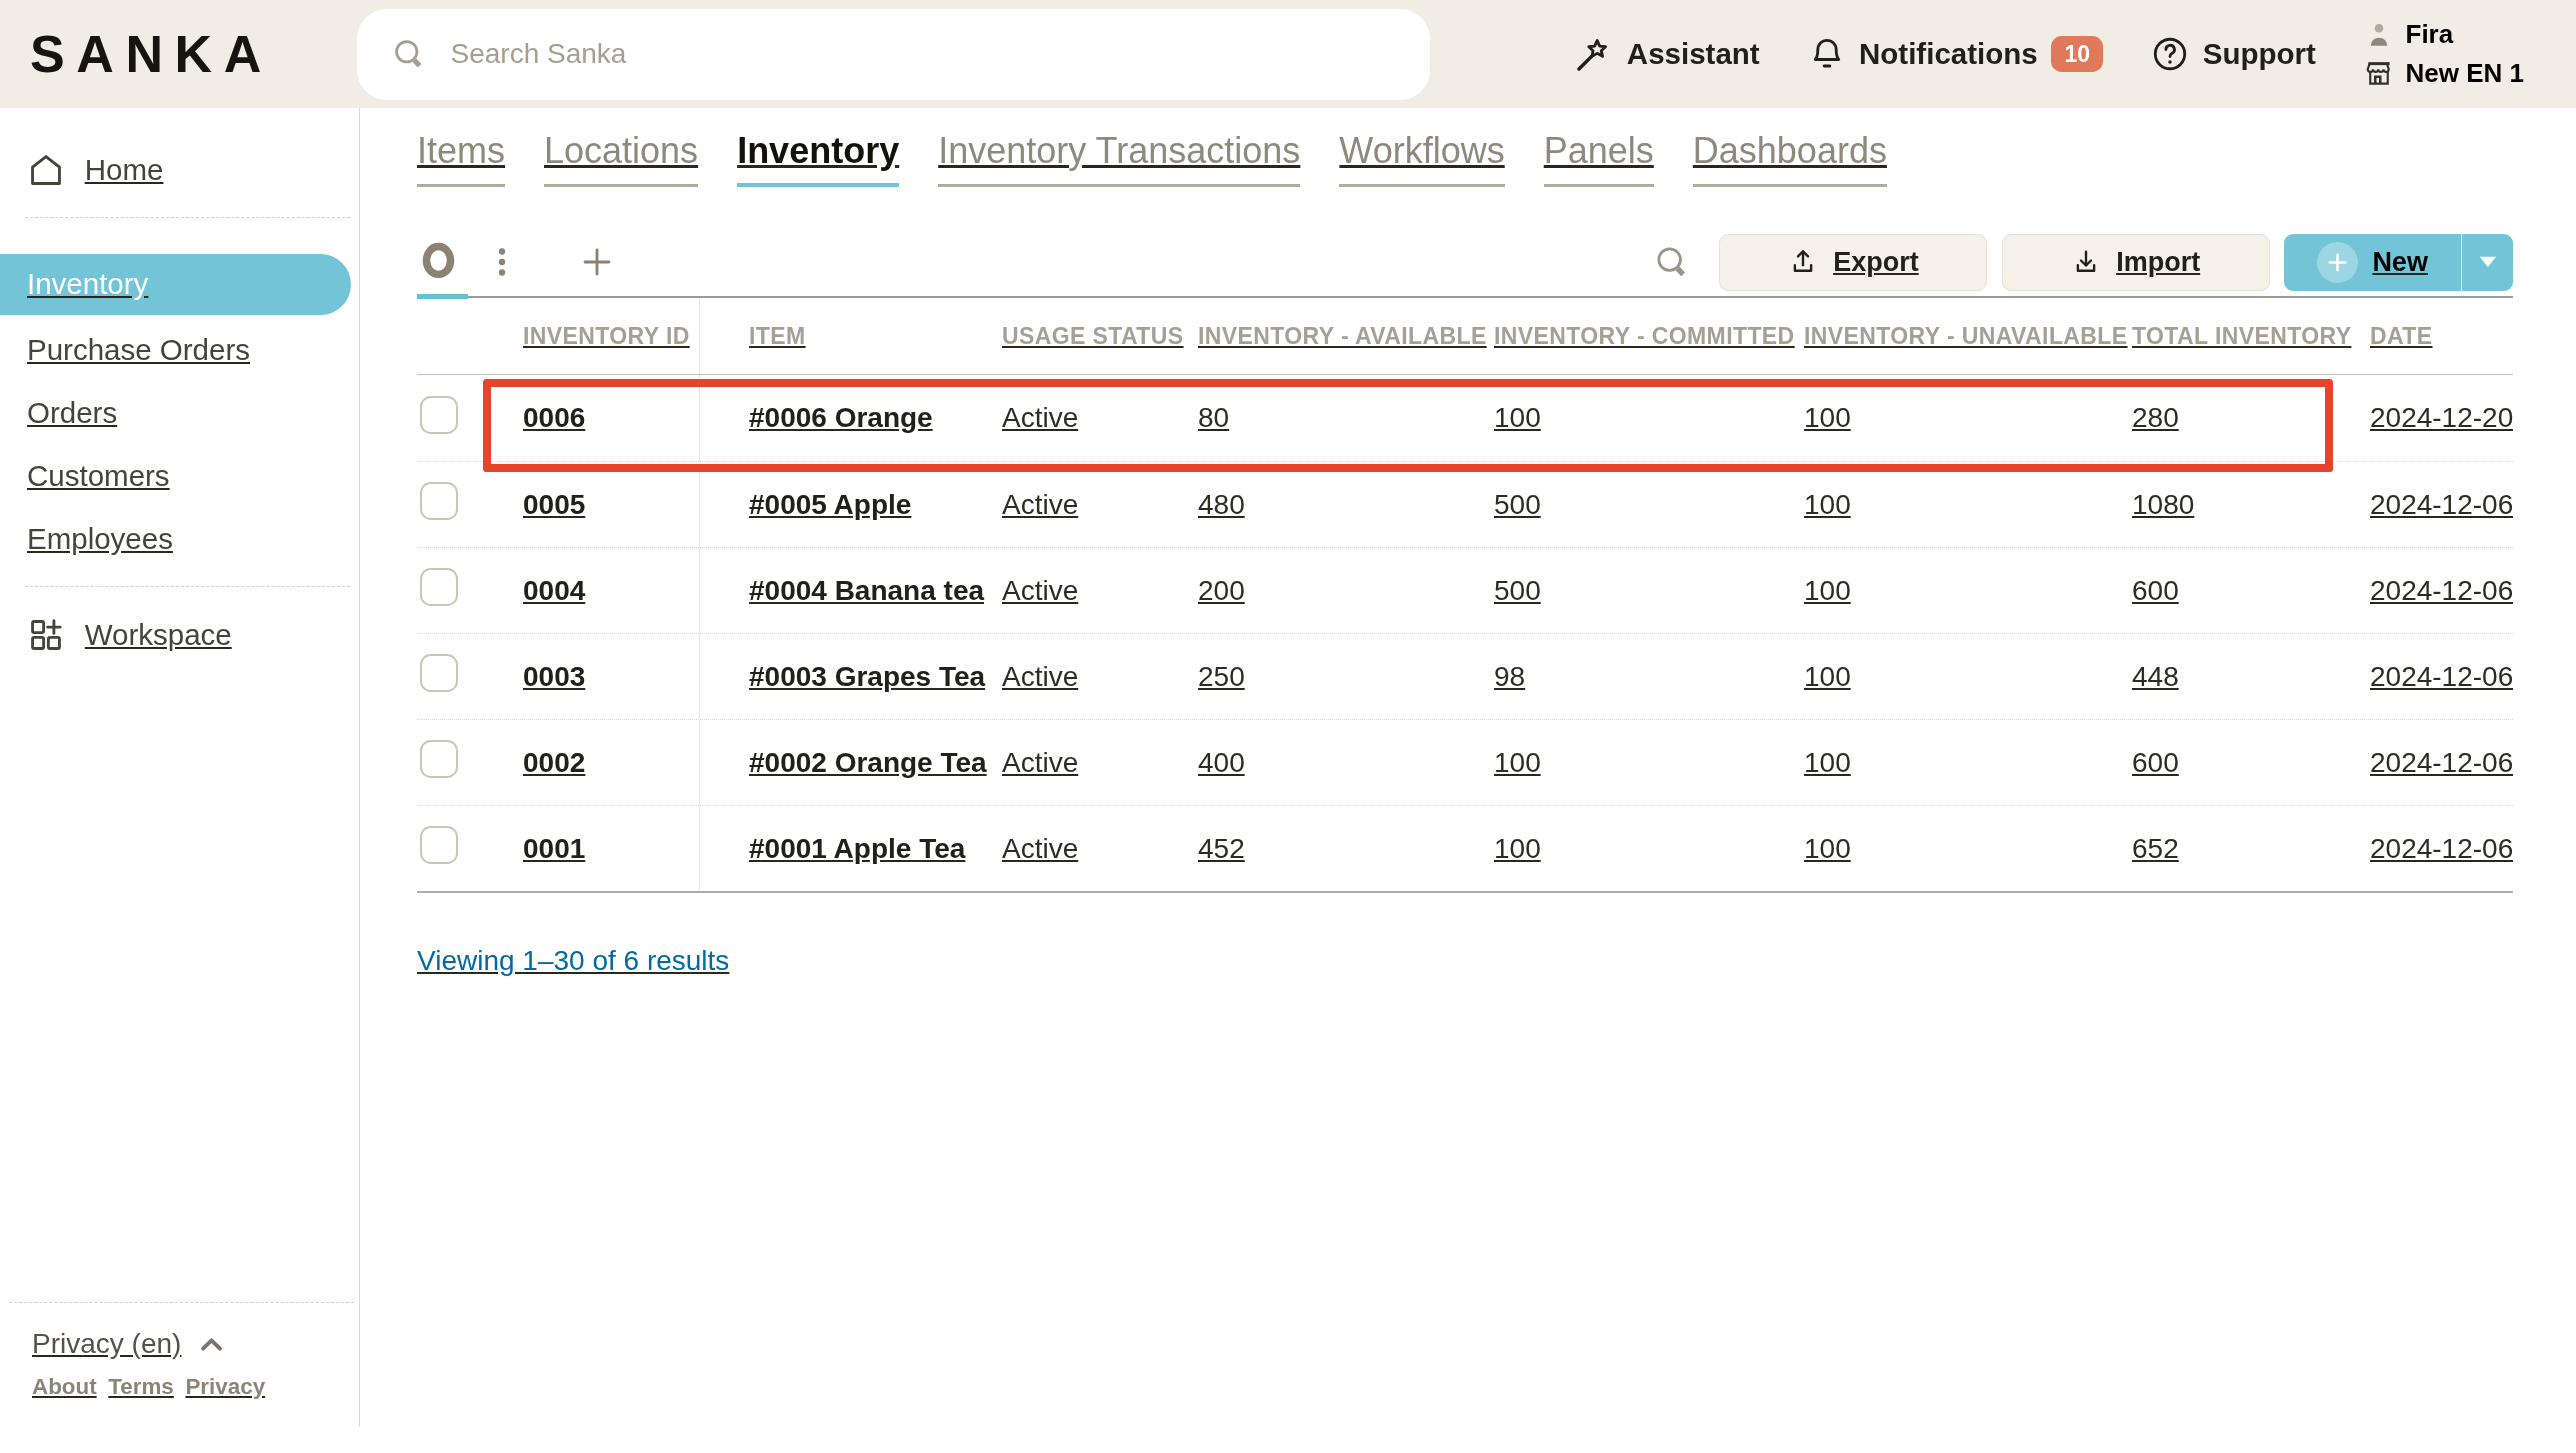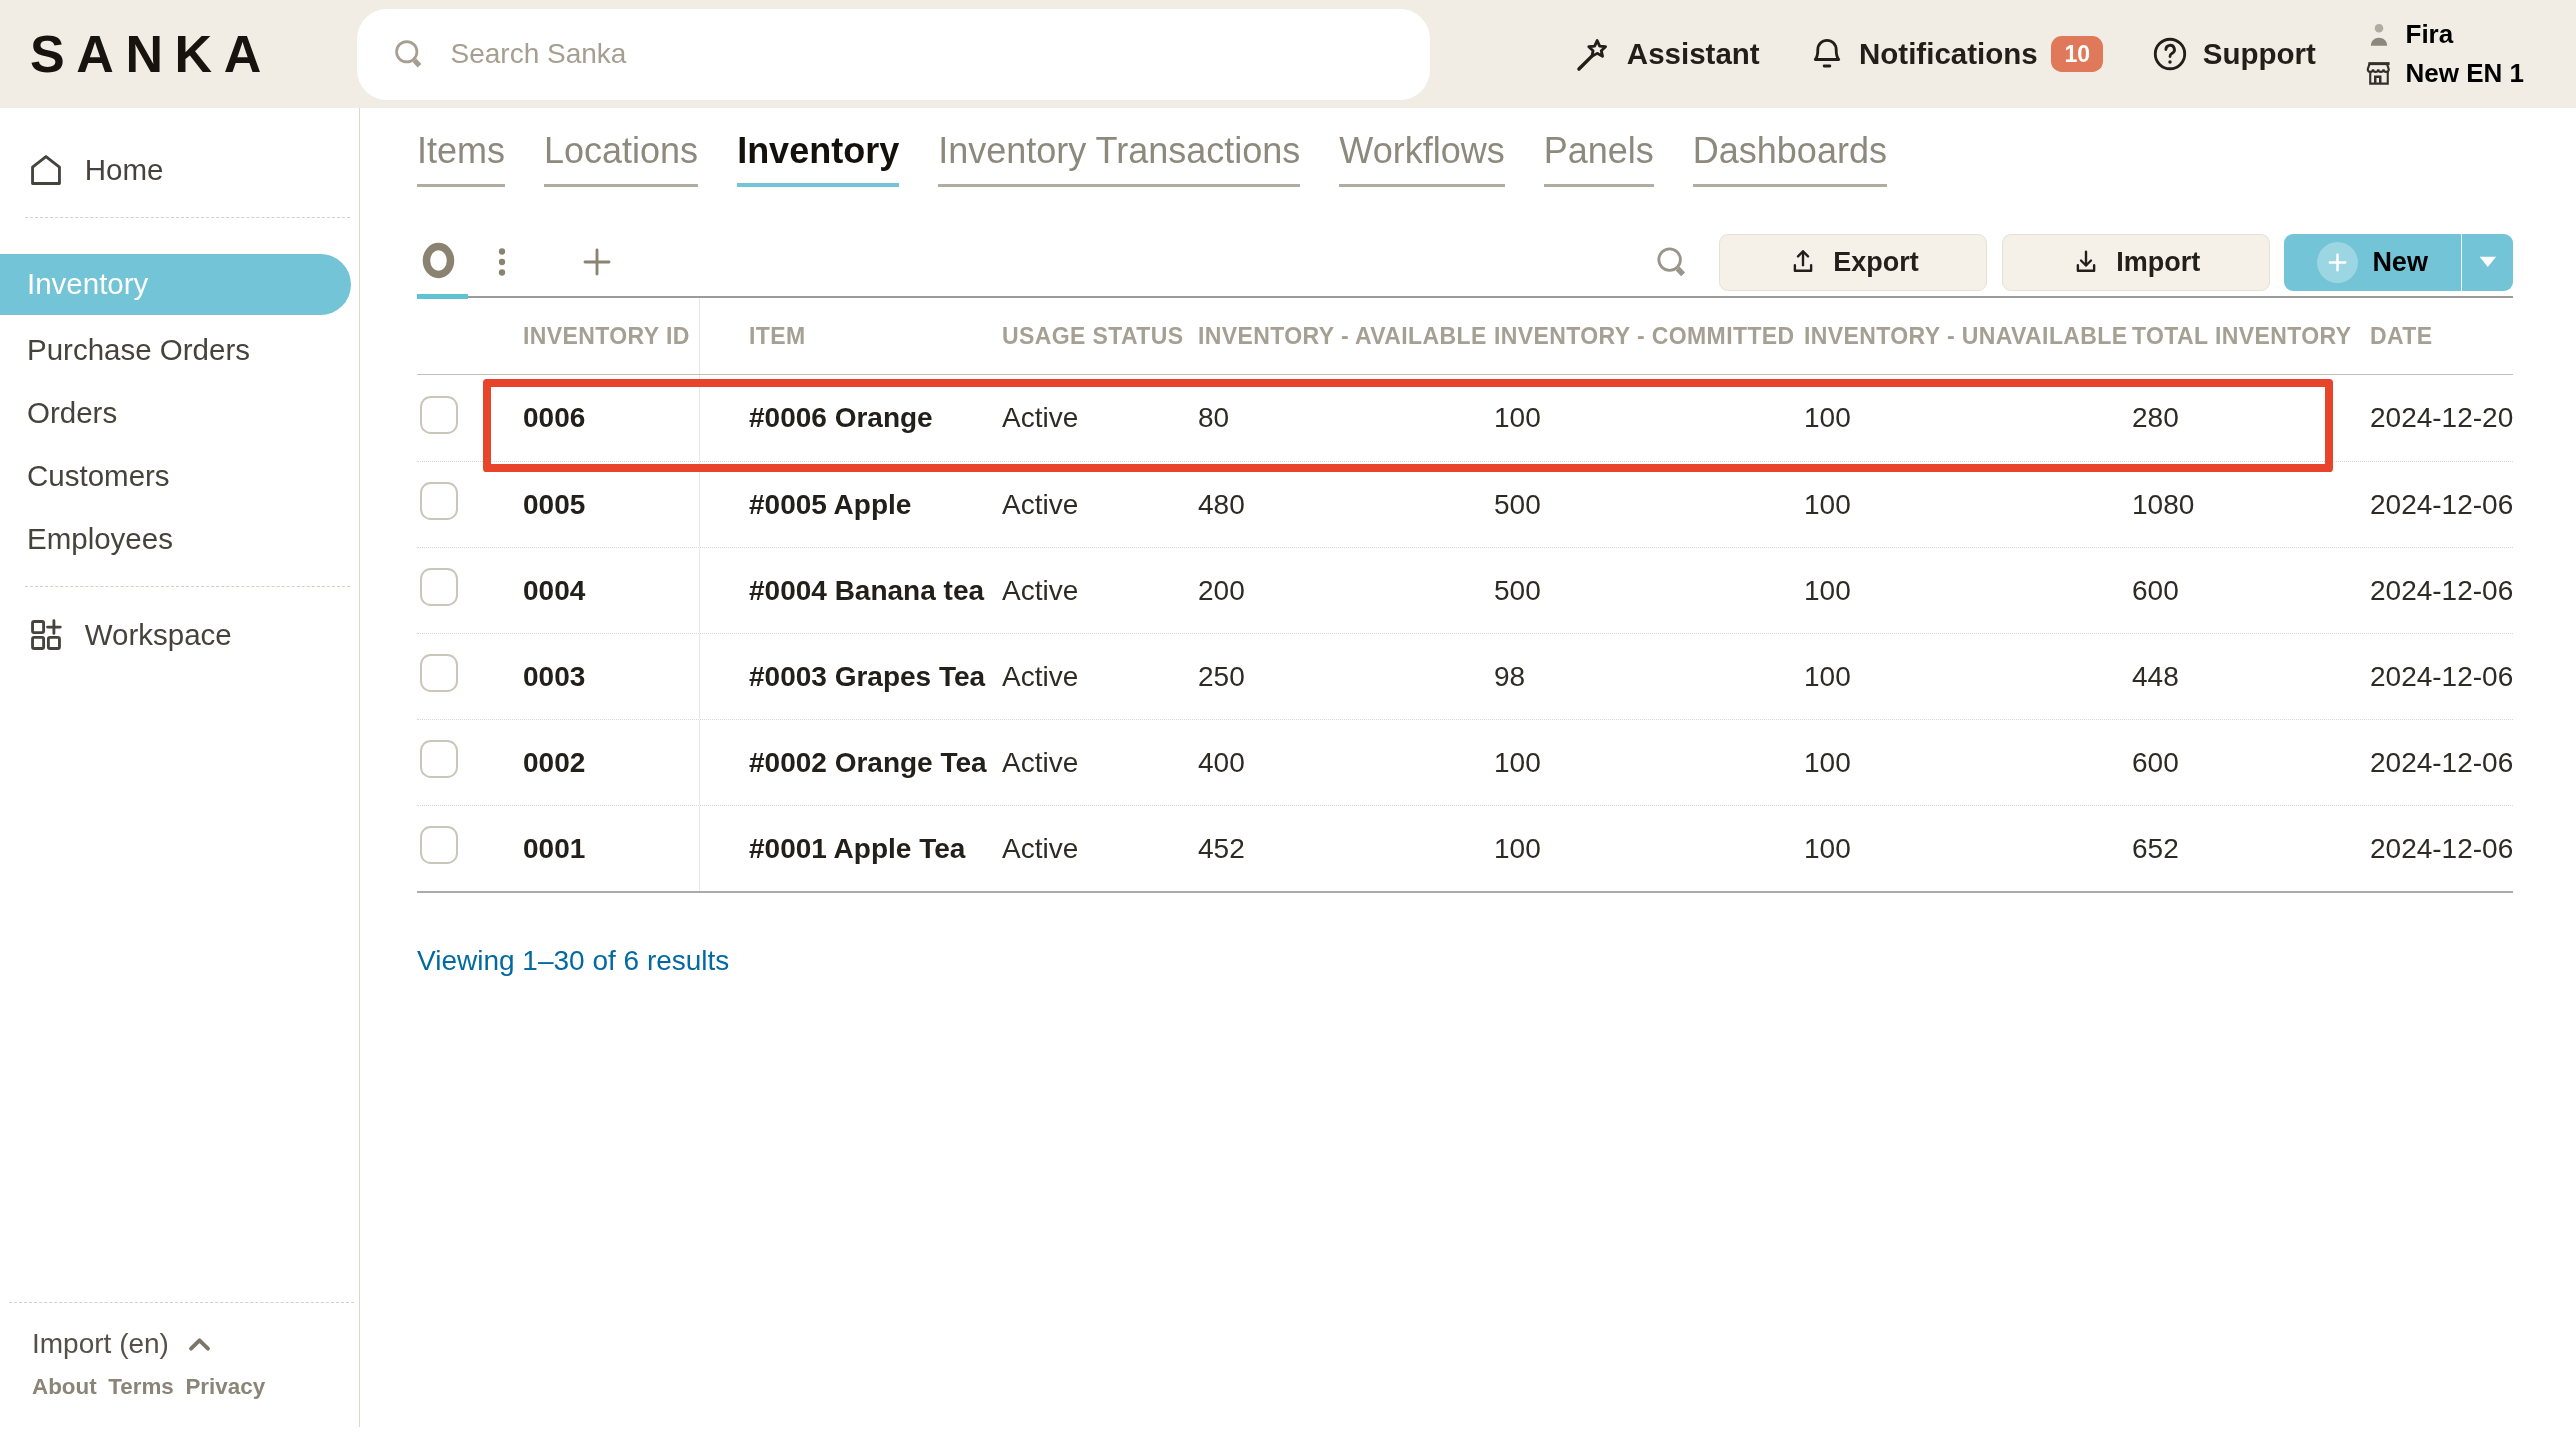--- a/index.html
+++ b/index.html
@@ -44,21 +44,21 @@
     background: #e0795a; color: #fff; font-size: 23px; font-weight: 700;
     border-radius: 10.7px; padding: 6.3px 13.4px; line-height: 1;
   }
   .user-block { display: flex; flex-direction: column; gap: 7.2px; }
   .user-row { display: flex; align-items: center; gap: 11.6px; font-size: 26px; font-weight: 700; color: #000000; }
   .user-row svg { width: 30px; height: 30px; }
   .person-icon { color: #8d887e; }
   .store-icon { color: #33302a; }
 
   
-  .page-body { display: flex; height: 1319px; }
+  .page-body { display: flex; height: 1319px; text-decoration: underline; }
 
   
   .sidebar {
     width: 360px; flex: 0 0 360px; border-right: 1.8px solid #ddd8ce;
     display: flex; flex-direction: column; padding-top: 30px;
   }
   .nav-item {
     height: 63px; display: flex; align-items: center; gap: 19.7px;
     padding-left: 27px; font-size: 29.5px; color: #46433c; cursor: default;
   }
@@ -245,21 +245,21 @@
           <rect x="3.5" y="3.5" width="7" height="7" rx="1"></rect>
           <rect x="3.5" y="13.5" width="7" height="7" rx="1"></rect>
           <rect x="13.5" y="13.5" width="7" height="7" rx="1"></rect>
           <path d="M17 3v8M13 7h8" stroke-linecap="round"></path>
         </svg>
       <span>Workspace</span>
     </div>
 
     <div class="sidebar-footer">
       <div class="lang-row">
-        <span>Import (en)</span>
+        <span>Privacy (en)</span>
         <svg viewBox="0 0 24 24" fill="none" stroke="currentColor" stroke-width="3.2" stroke-linecap="round" stroke-linejoin="round">
             <path d="m5 15.5 7-7 7 7"></path>
           </svg>
       </div>
       <div class="footer-links">
         <span>About</span>
         <span>Terms</span>
         <span>Privacy</span>
       </div>
     </div>

